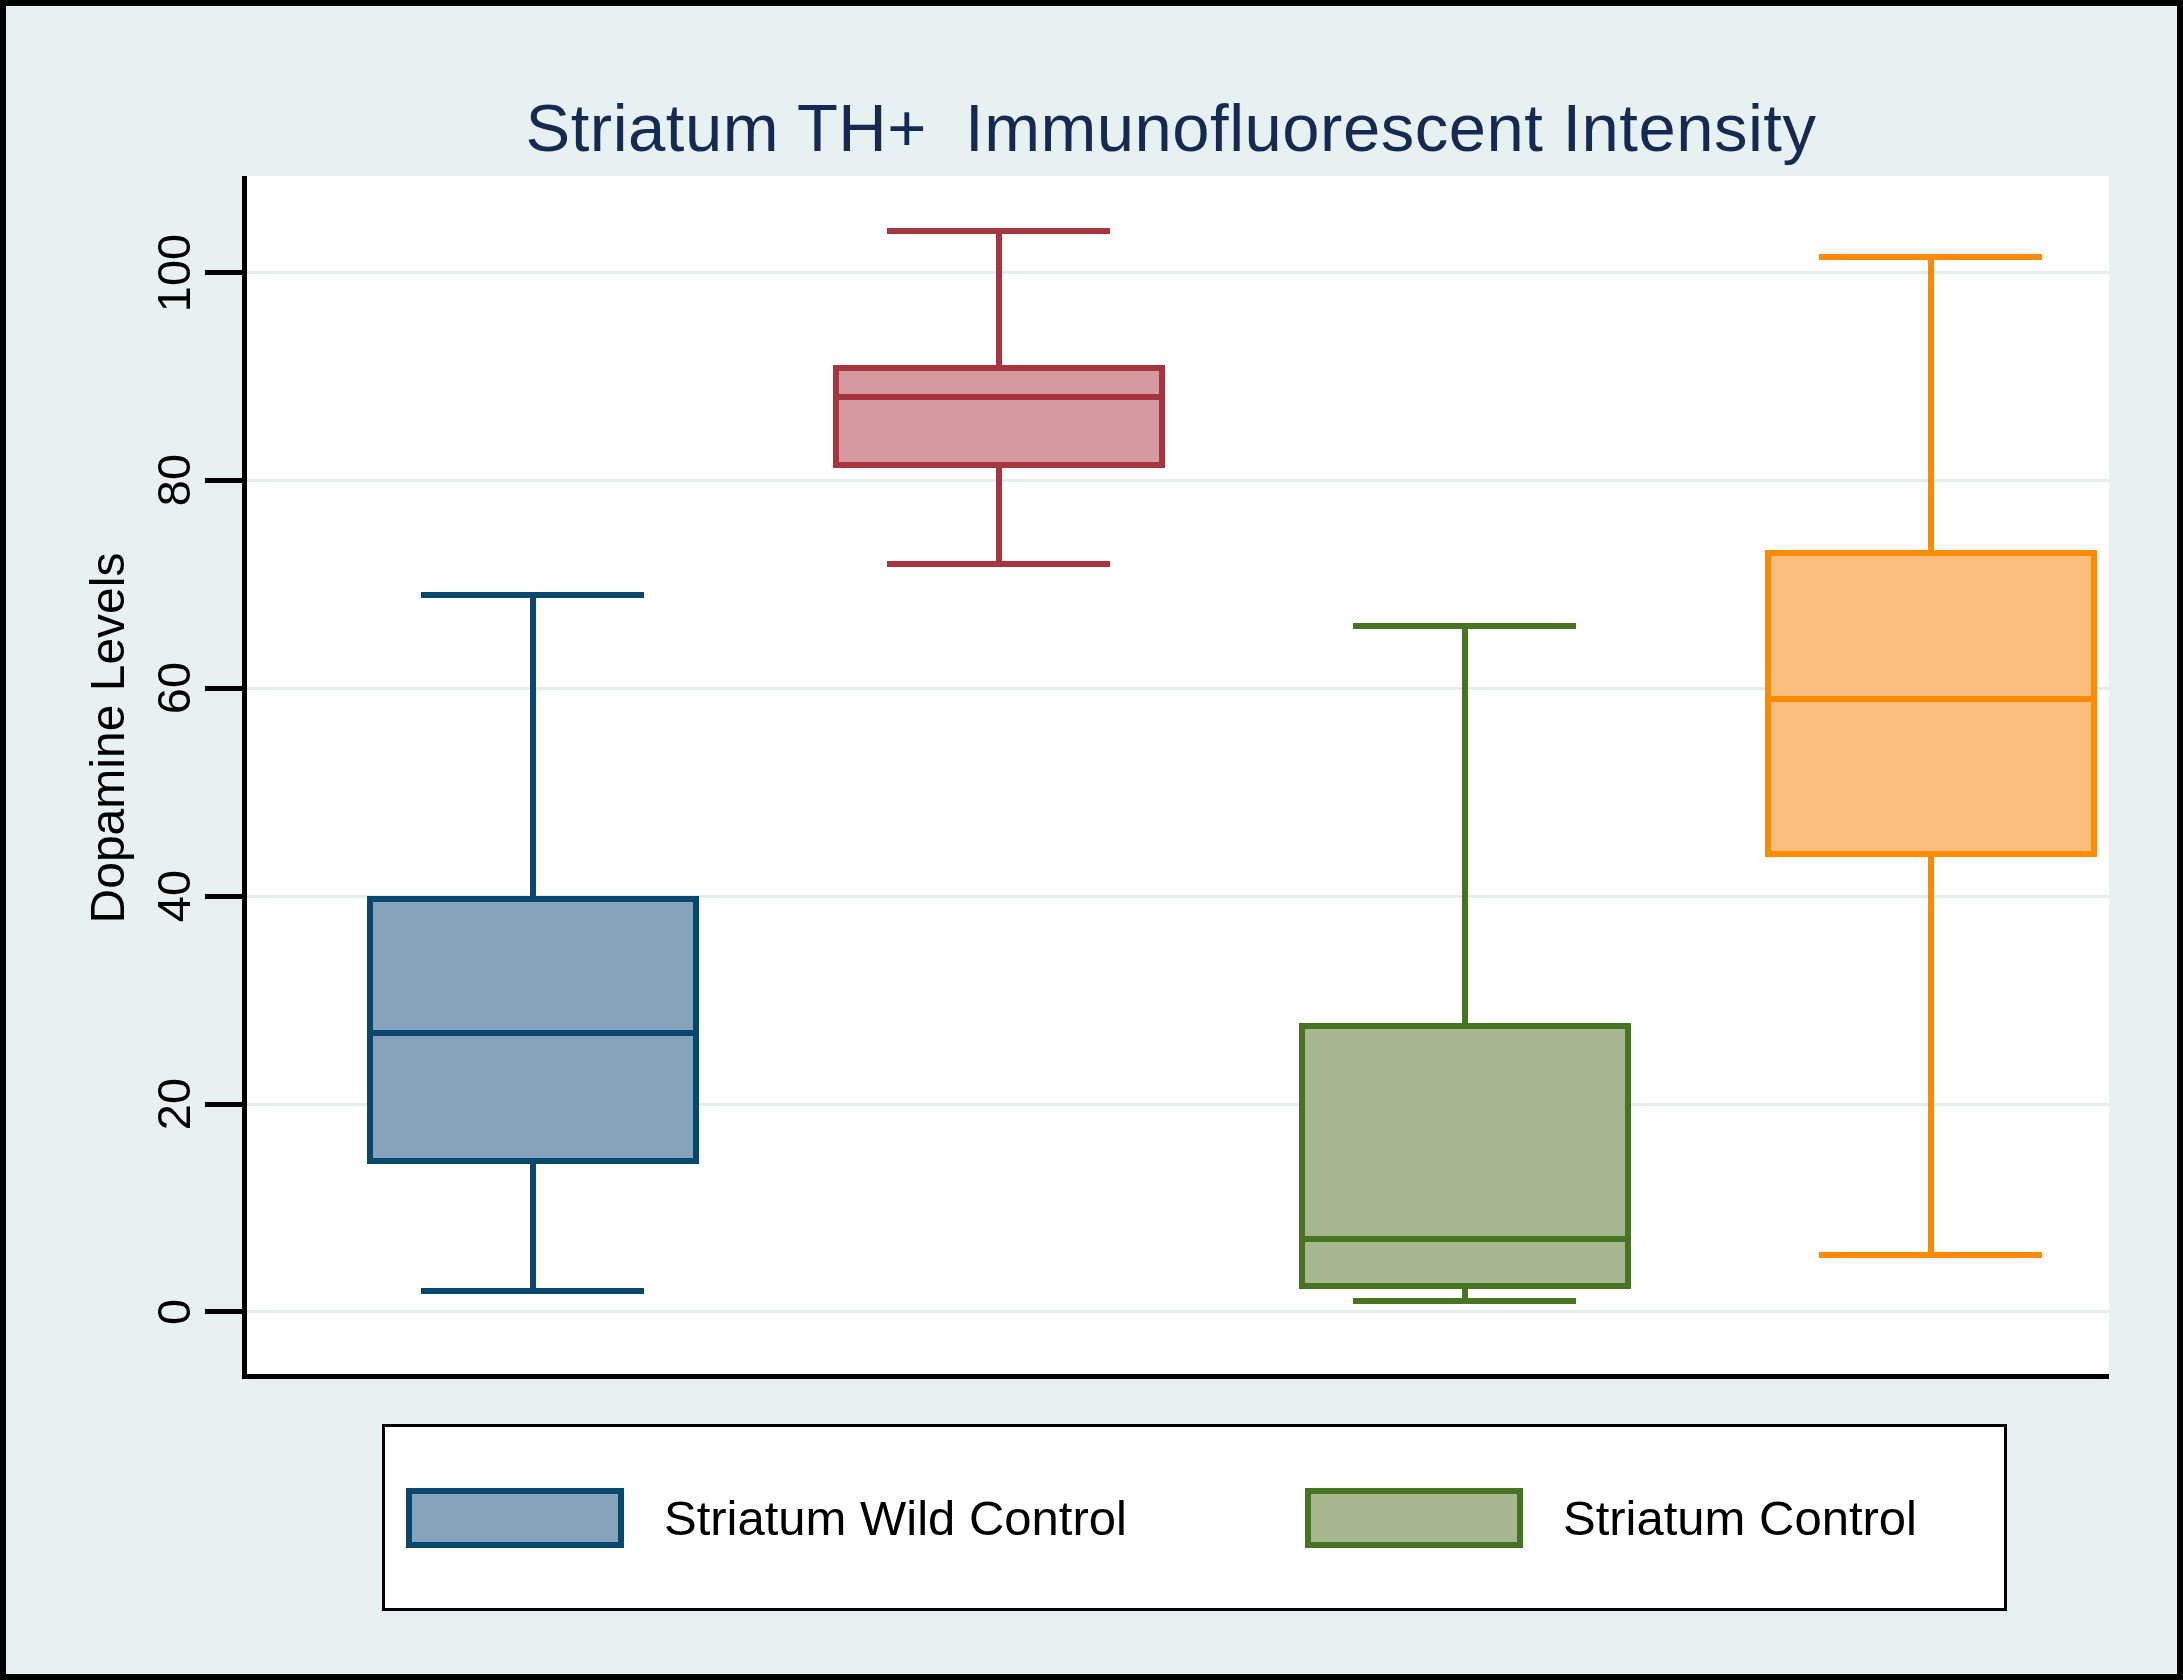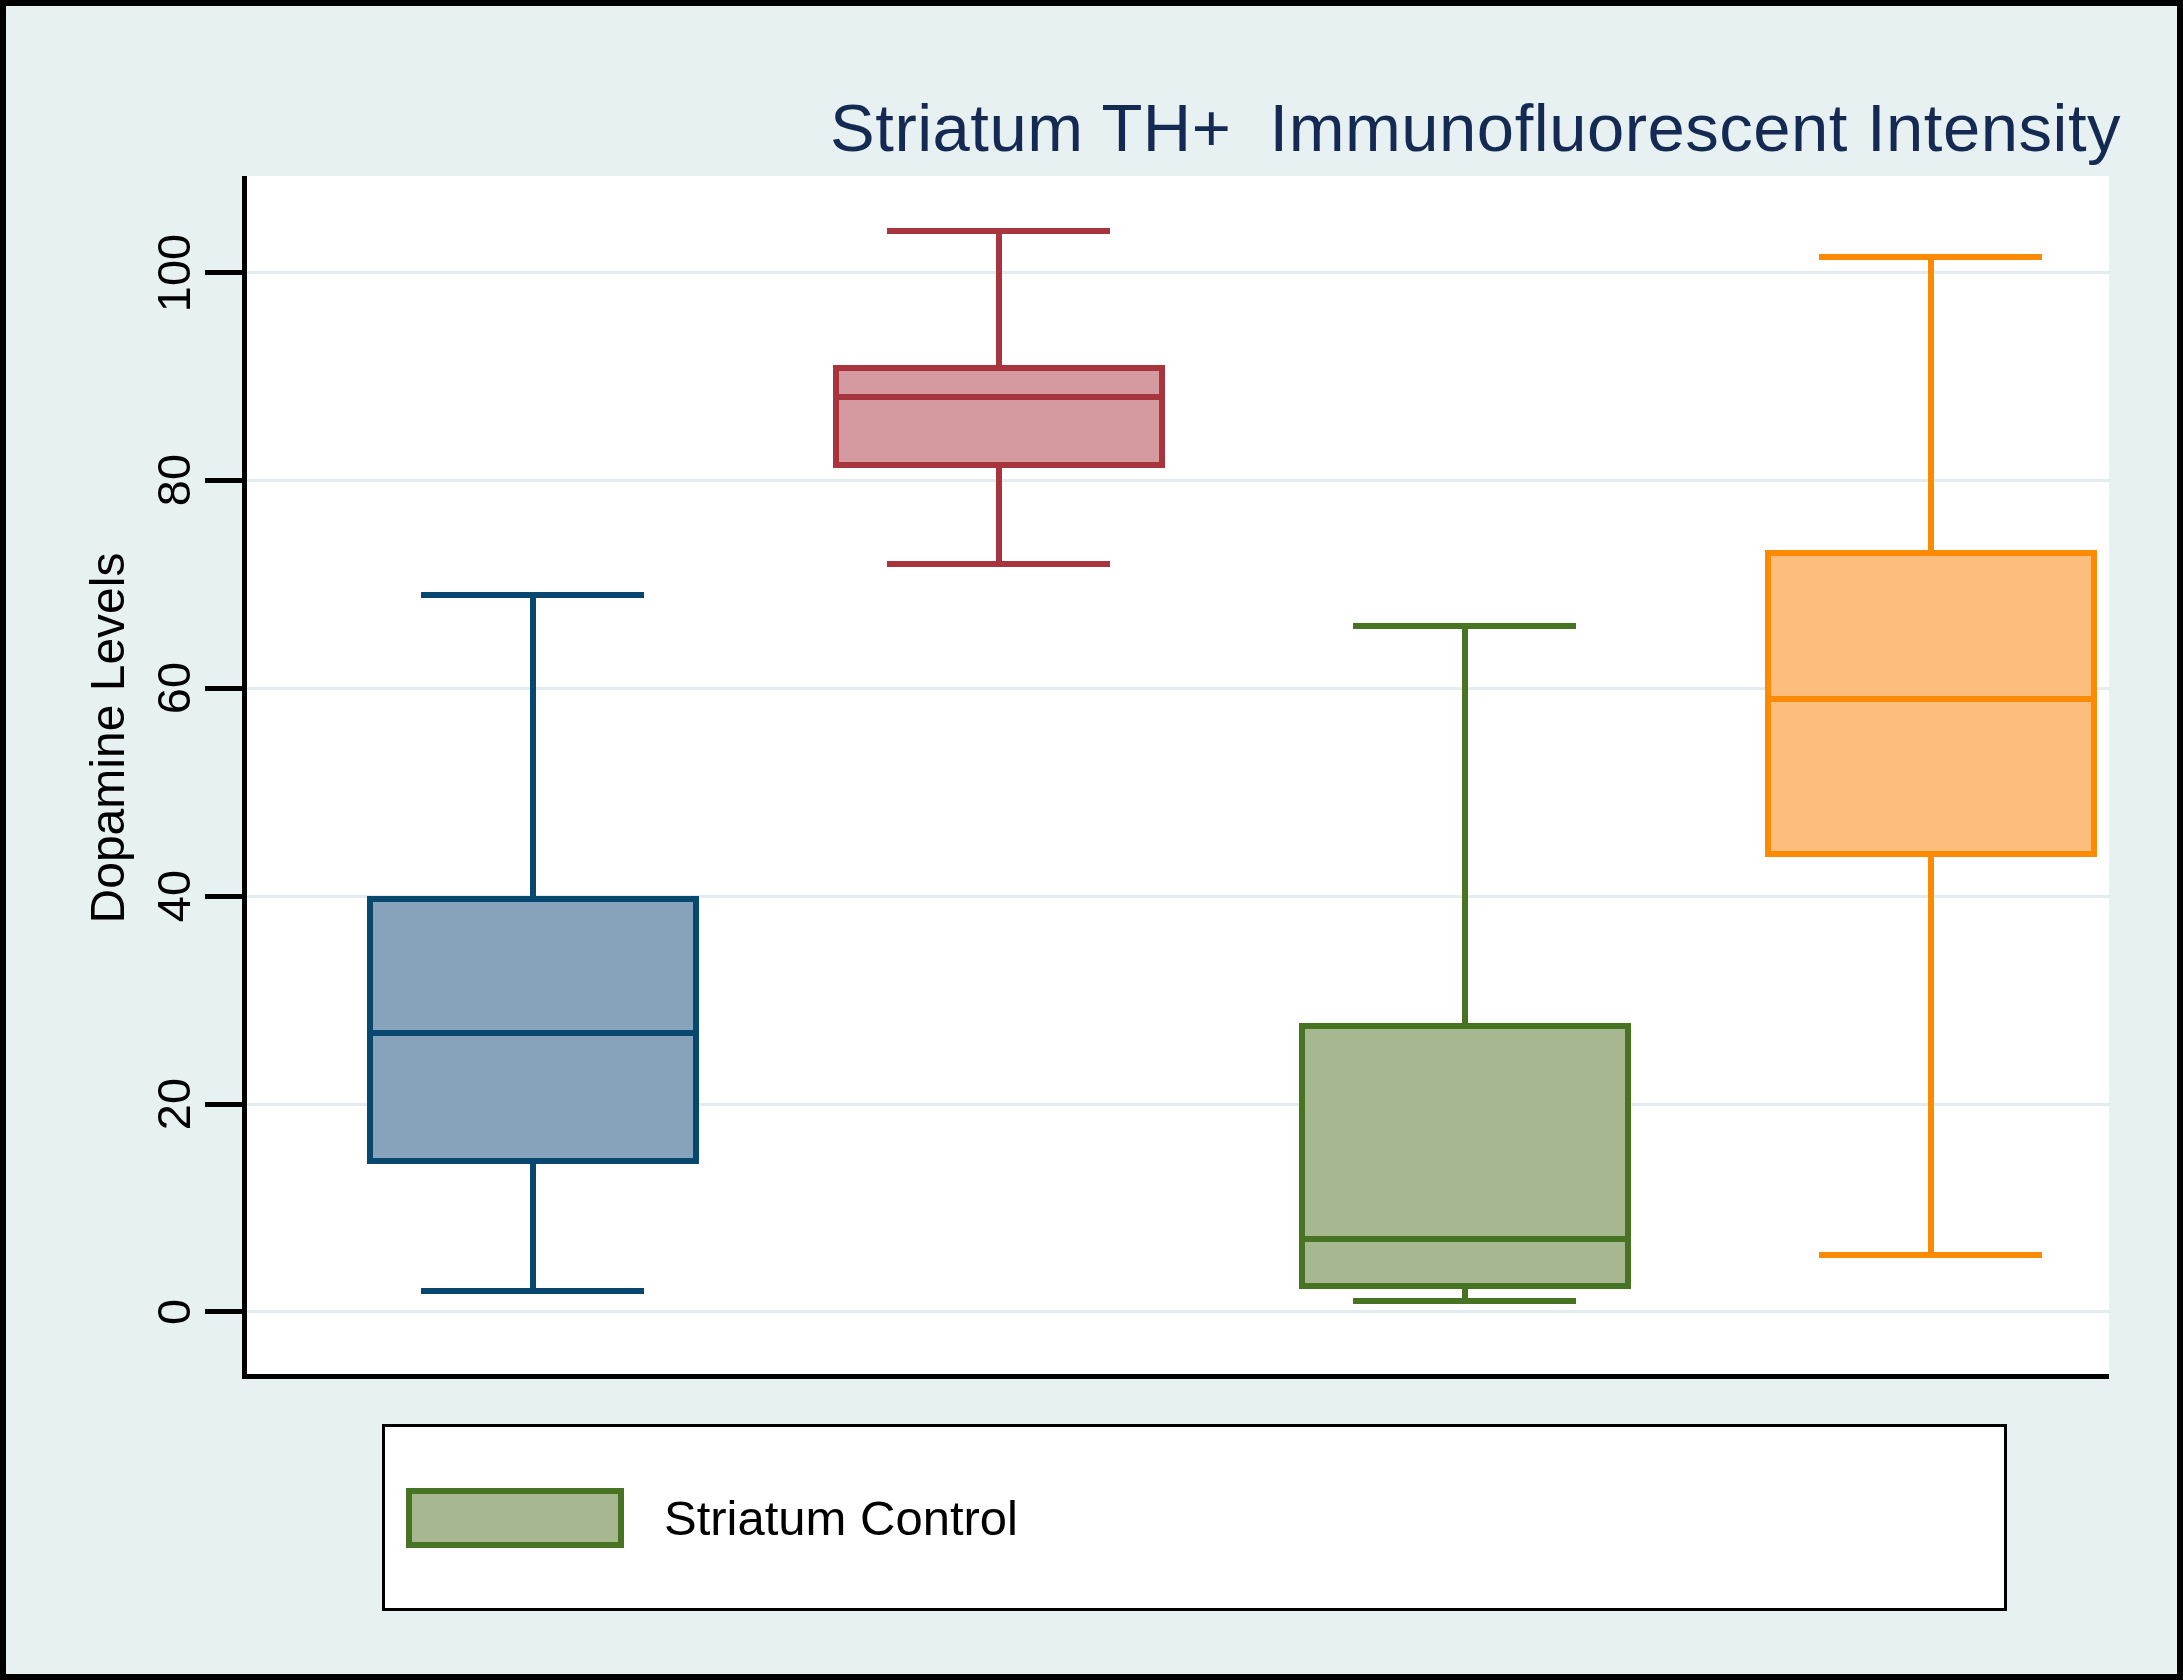--- a/index.html
+++ b/index.html
@@ -6,22 +6,22 @@
   *{box-sizing:border-box;}
   .canvas{
     position:relative;
     width:2183px;height:1680px;
     background:#e8f1f2;
     border:6px solid #000;
     overflow:hidden;
     font-family:"Liberation Sans", sans-serif;
   }
   .chart-title{
-    position:absolute;left:253px;top:83px;width:1862px;
-    text-align:right;
+    position:absolute;left:234px;top:83px;width:1862px;
+    text-align:center;
     font-size:67px;
     white-space:pre;
     letter-spacing:0.5px;
   }
   .plot{
     position:absolute;left:241px;top:170px;width:1862px;height:1198px;
     background:#ffffff;
   }
   .gridline{
     position:absolute;left:0;width:100%;height:2.5px;
@@ -129,18 +129,22 @@
         <div class="tick-label" style="top: 512px;">60</div>
         <div class="tick" style="top: 302px;"></div>
         <div class="tick-label" style="top: 304px;">80</div>
         <div class="tick" style="top: 94px;"></div>
         <div class="tick-label" style="top: 97px;">100</div>
       </div>
   </div>
 
   <div class="legend" id="legend">
       <div class="legend-item">
+        <div class="legend-swatch" style="background: rgb(134, 163, 187); border-color: rgb(9, 72, 110);"></div>
+        <div class="legend-label">Striatum Wild Control</div>
+      </div>
+      <div class="legend-item">
         <div class="legend-swatch" style="background: rgb(167, 184, 144); border-color: rgb(71, 116, 35);"></div>
         <div class="legend-label">Striatum Control</div>
       </div>
     </div>
 </div>
 
 
 </body></html>

